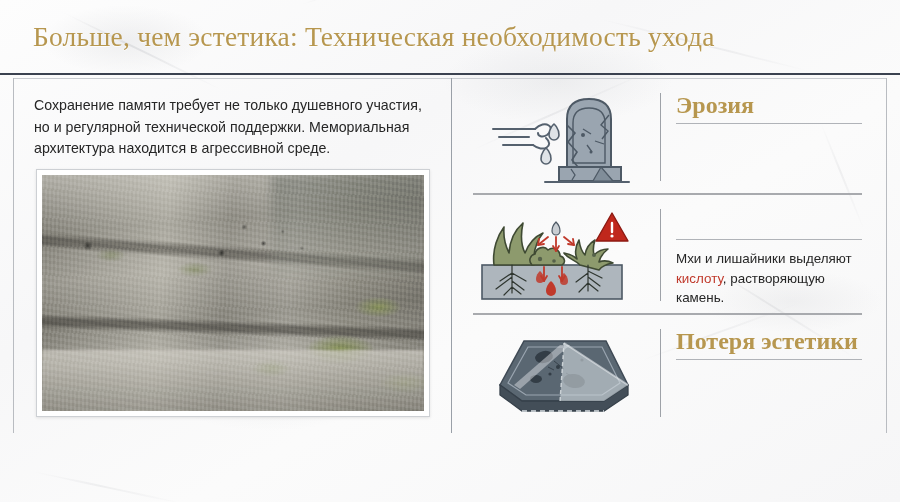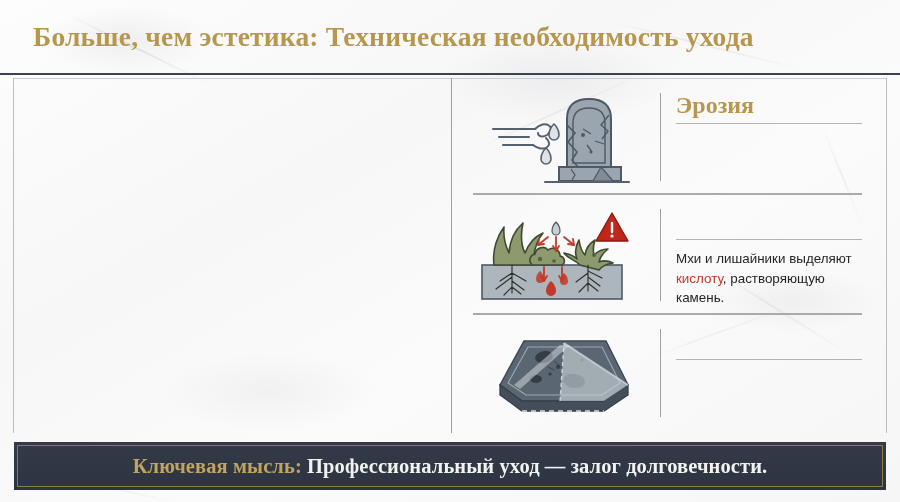--- a/index.html
+++ b/index.html
@@ -18,21 +18,21 @@
       linear-gradient(150deg,#fdfdfd 0%,#f7f7f8 35%,#fbfbfb 60%,#f6f6f7 100%);
   }
   
   .vein{position:absolute;background:linear-gradient(90deg,rgba(160,163,170,0) 0%,rgba(150,153,160,.40) 45%,rgba(160,163,170,0) 100%);
         transform-origin:left center;border-radius:50%;pointer-events:none;}
   
   .header{position:absolute;left:0;top:0;width:900px;height:73px;}
   .header-title{
     position:absolute;left:33px;top:20px;right:20px;
     font-family:"Liberation Serif", serif;
-    font-weight:bold;font-size:27.5px;line-height:34px;letter-spacing:.2px;
+    font-weight:normal;font-size:27.5px;line-height:34px;letter-spacing:.2px;
     color:#b7974f;
     text-shadow:0 1px 0 rgba(255,255,255,.7);
     white-space:nowrap;
   }
   .header-rule{position:absolute;left:0;top:73px;width:900px;height:2px;background:#3b4250;}
   
   .frame-left{position:absolute;left:13px;top:78px;width:1px;height:355px;background:#b9bcc1;}
   .frame-mid{position:absolute;left:451px;top:78px;width:1px;height:355px;background:#9aa0a8;}
   .frame-right{position:absolute;left:886px;top:78px;width:1px;height:355px;background:#b9bcc1;}
   .frame-top{position:absolute;left:13px;top:78px;width:874px;height:1px;background:#c9ccd1;}
@@ -140,20 +140,30 @@
   <div class="header">
     <div class="header-title">Больше, чем эстетика: Техническая необходимость ухода</div>
   </div>
   <div class="header-rule"></div>
 
   <div class="frame-top"></div>
   <div class="frame-left"></div>
   <div class="frame-mid"></div>
   <div class="frame-right"></div>
 
+  <div class="left-col">
+    <div class="intro">Сохранение памяти требует не только душевного участия, но и регулярной технической поддержки. Мемориальная архитектура находится в агрессивной среде.</div>
+
+    <div class="photo-frame">
+      <div class="photo">
+        <div class="blur-top"></div>
+        <div class="step-edge"></div>
+      </div>
+    </div>
+  </div>
 
   <div class="right-col">
 
     <div class="panel">
       <div class="icon-box">
         <svg width="150" height="96" viewBox="0 0 150 96" aria-hidden="true">
           <g fill="none" stroke="#55616e" stroke-width="2" stroke-linecap="round">
             <path d="M10 40 H52"></path>
             <path d="M16 48 H46"></path>
             <path d="M20 56 H50"></path>
@@ -247,24 +257,20 @@
           </g>
           <path d="M36 58 L82 18 l10 0 L42 62z" fill="#e8ecef" opacity=".45"></path>
           <path d="M86 16 L150 58 L126 74 L82 74 z" fill="#cfd6db" opacity=".62"></path>
           <path d="M86 16 L150 58" stroke="#e9edf0" stroke-width="2" opacity=".6" fill="none"></path>
           <path d="M82 74 L86 16" stroke="#e4e9ec" stroke-width="1.4" stroke-dasharray="4 3" opacity=".75" fill="none"></path>
           <path d="M44 84 h82" stroke="#cfd6db" stroke-width="2" stroke-dasharray="5 4" opacity=".8" fill="none"></path>
         </svg>
       </div>
       <div class="v-rule"></div>
       <div class="txt-box">
+        <div class="panel-title">Потеря эстетики</div>
         <div class="title-rule"></div>
       </div>
     </div>
   </div>
 
-  <div class="keybar">
-    <div class="keybar-inner">
-      <div class="key-line"><span class="key-label">Ключевая мысль:</span><span> Профессиональный уход — залог долговечности.</span></div>
-    </div>
-  </div>
 
 </div>
 
 </body></html>

